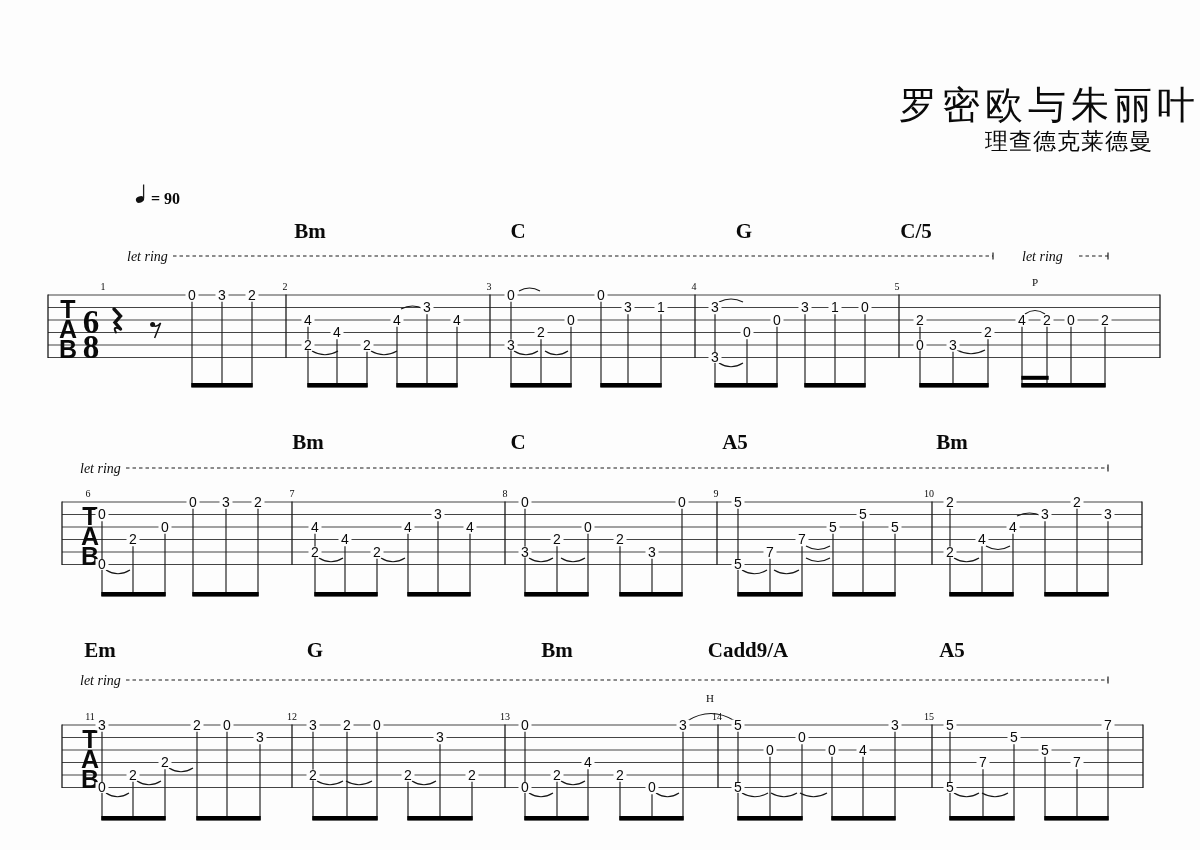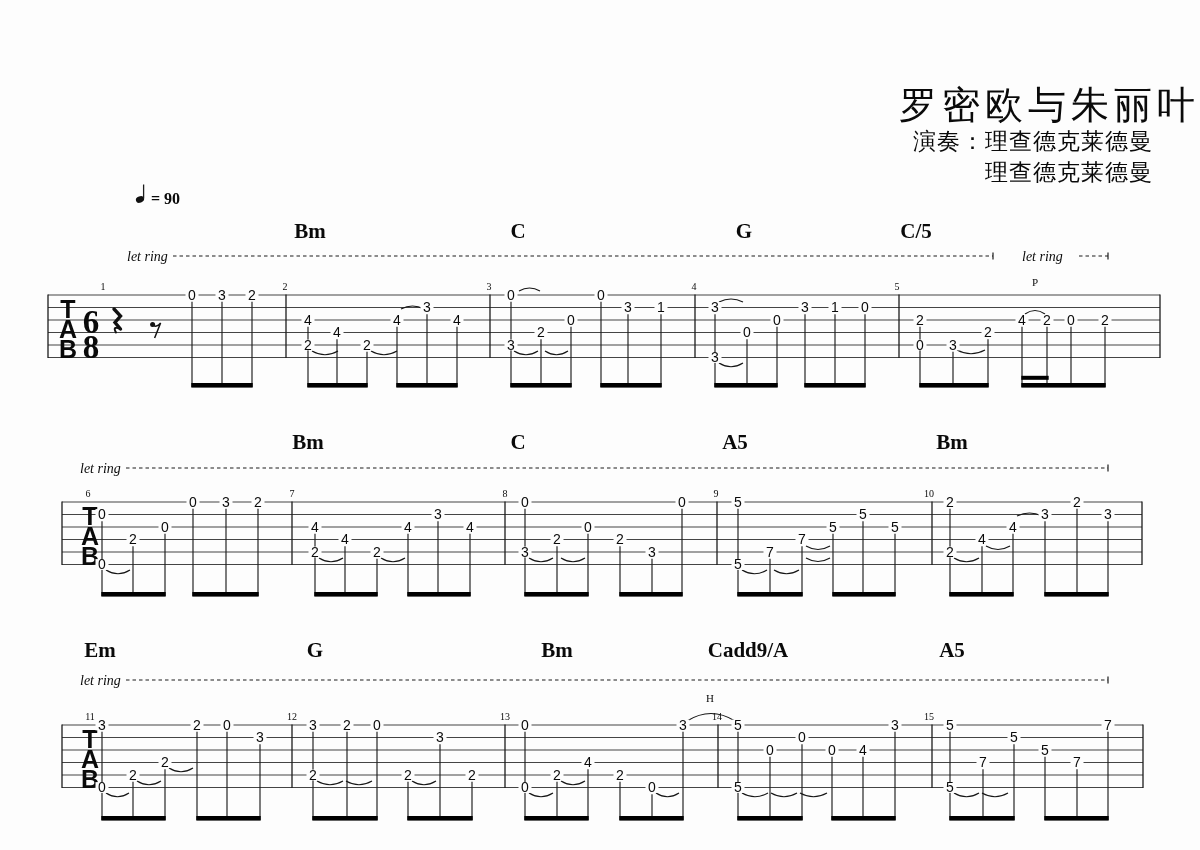--- a/index.html
+++ b/index.html
@@ -483,16 +483,15 @@
         <text x="1108" y="729.8" class="fret" text-anchor="middle">7</text>
       </g>
       <g>
         <ellipse cx="140" cy="199.5" rx="4.2" ry="3.1" transform="rotate(-20 140 199.5)" fill="#111"></ellipse>
         <line x1="143.6" y1="198.5" x2="143.6" y2="184.5" stroke="#1c1c1c" stroke-width="1.3"></line>
         <text x="151" y="204" class="tempo" text-anchor="start">= 90</text>
       </g>
     </svg>
   <div class="title">罗密欧与朱丽叶</div>
   <div class="credits">
-    <div>演奏：理查德克莱德曼</div>
     <div>理查德克莱德曼</div>
   </div>
 </div>
 
 </body></html>

